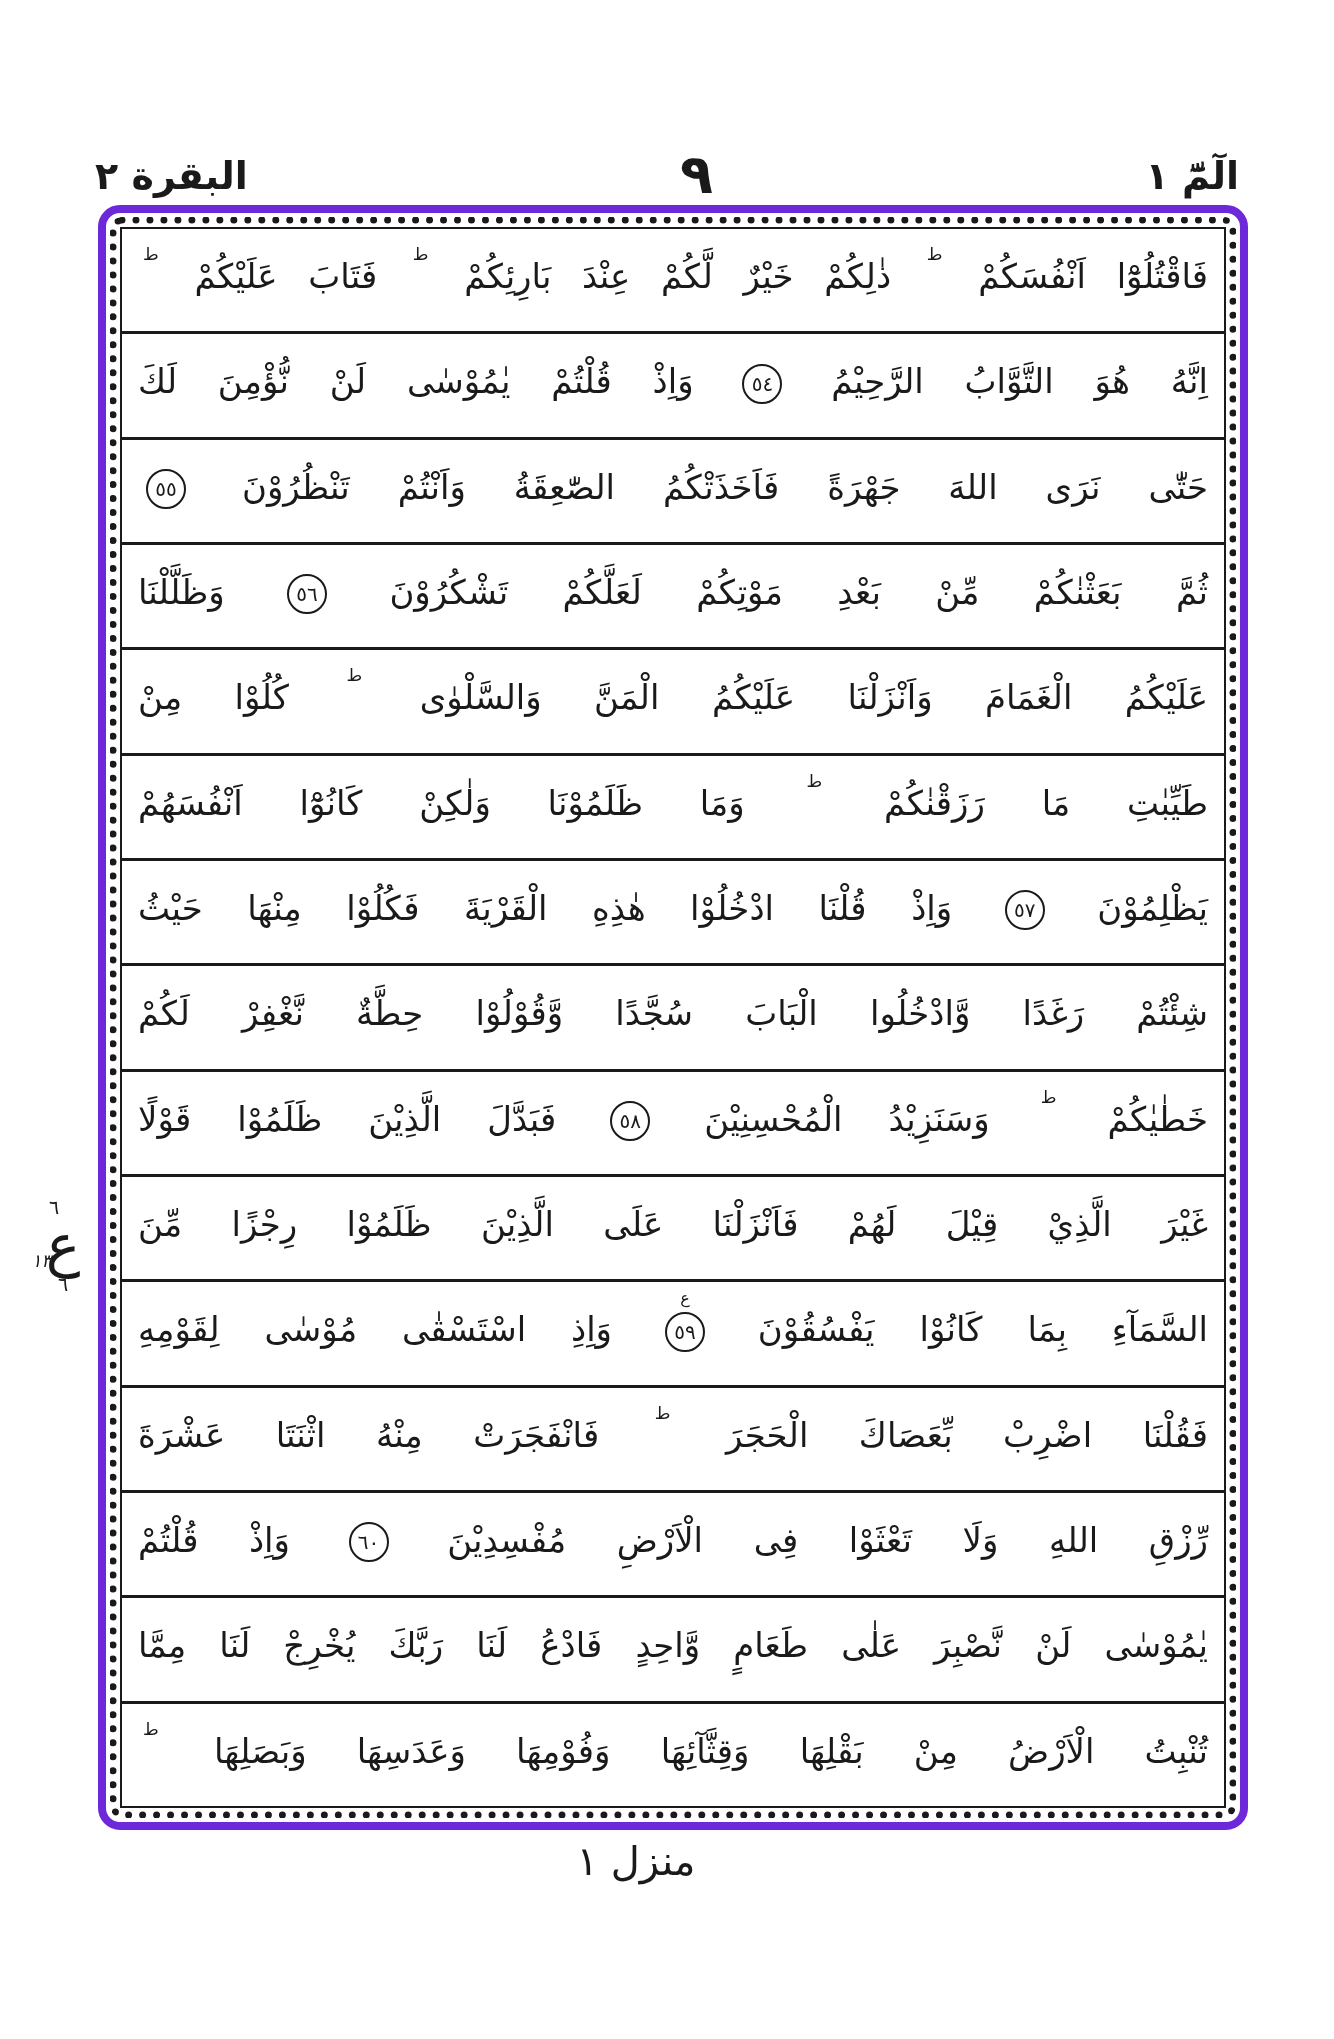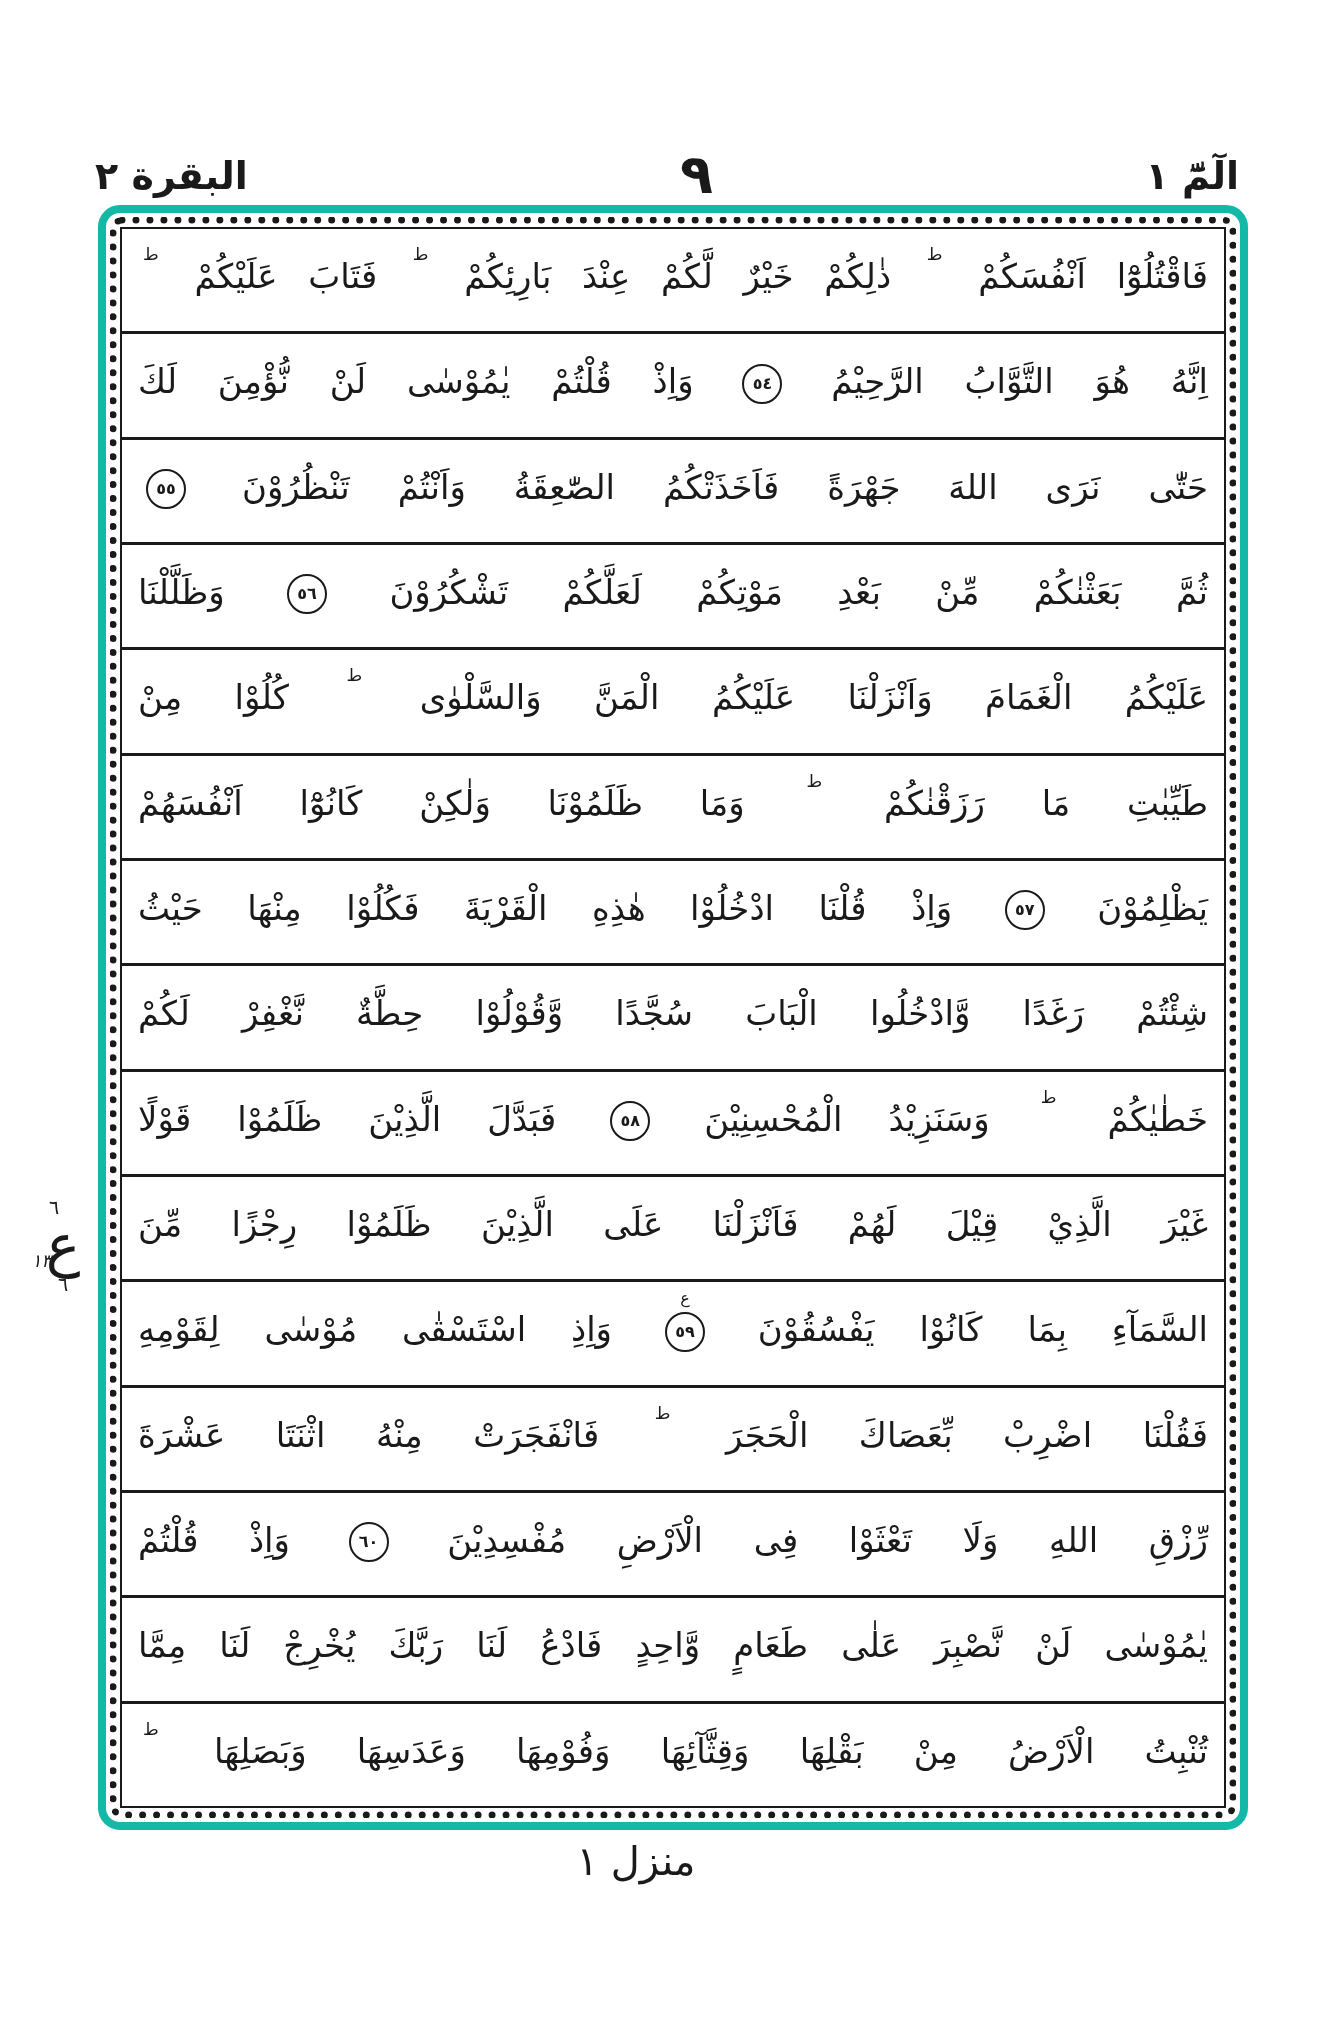--- a/index.html
+++ b/index.html
@@ -22,21 +22,21 @@
     display: flex; align-items: flex-end; justify-content: space-between;
     direction: rtl;
   }
   .hdr-side { font-size: 38px; font-weight: bold; line-height: 1.1; white-space: nowrap; }
   .hdr-page-num { font-size: 54px; font-weight: bold; line-height: 1; transform: translateY(4px); }
 
   
   .frame {
     position: absolute; left: 98px; top: 205px;
     width: 1150px; height: 1625px;
-    border: 8px solid #14b8a6;
+    border: 8px solid #6d28d9;
     border-radius: 22px;
     padding: 4px;
     background: #ffffff;
   }
   .bead-band {
     width: 100%; height: 100%;
     border: 7px dotted #1a1a1a;
     border-radius: 12px;
     padding: 3px;
   }
@@ -76,21 +76,21 @@
     display: inline-flex;
     align-items: center; justify-content: center;
     width: 40px; height: 40px;
     border: 2.5px solid #1a1a1a;
     border-radius: 50%;
     vertical-align: middle;
     margin: 0 8px;
     position: relative;
     line-height: 0;
   }
-  .ayah .num { font-size: 16px; font-weight: bold; line-height: 1; }
+  .ayah .num { font-size: 20px; font-weight: normal; line-height: 1; }
   .ayah .ruku-ain {
     position: absolute; top: -24px; left: 50%;
     transform: translateX(-50%);
     font-size: 16px; line-height: 1;
   }
 
   
   .margin-marker {
     position: absolute; left: 28px; top: 1198px;
     width: 70px;

